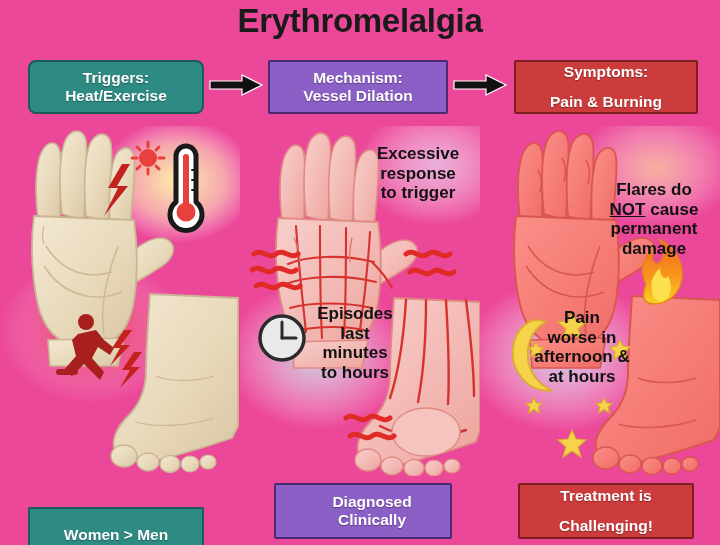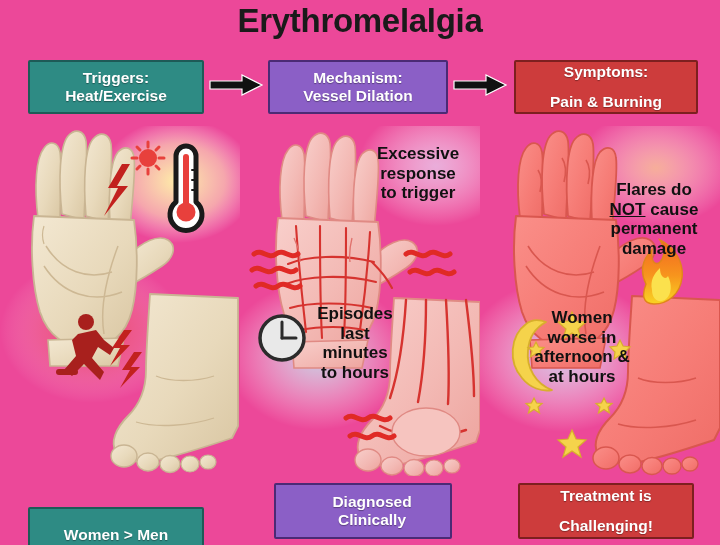--- a/index.html
+++ b/index.html
@@ -40,21 +40,21 @@
   
   .art{position:absolute;left:0;top:0;width:100%;height:100%;}
 </style>
 </head>
 <body>
 
 <div id="stage">
 
   <div class="title">Erythromelalgia</div>
 
-  <div class="fbox teal" style="left:28px;top:60px;width:172px;height:50px;">
+  <div class="fbox teal" style="left:28px;top:60px;width:172px;height:50px;border-radius:8px;">
     <span>Triggers:</span>
     <span>Heat/Exercise</span>
   </div>
 
   <div class="arrow" style="left:208px;top:73px;">
     <svg width="56" height="24" viewBox="0 0 56 24">
       <path d="M2 8 H34 V2 L54 12 L34 22 V16 H2 Z" fill="#111111" stroke="#ffffff" stroke-width="1.2"></path>
     </svg>
   </div>
 
@@ -359,21 +359,21 @@
     </svg>
 
     <div class="note" style="left:110px;top:12px;width:128px;margin-top:42px;">
       <div>Flares do</div>
       <div><u>NOT</u><span> cause</span></div>
       <div>permanent</div>
       <div>damage</div>
     </div>
 
     <div class="note" style="left:44px;top:182px;width:116px;">
-      <div>Women</div>
+      <div>Pain</div>
       <div>worse in</div>
       <div>afternoon &amp;</div>
       <div>at hours</div>
     </div>
   </div>
 
   <div class="fbox teal" style="left:28px;top:483px;width:172px;height:52px;margin-top:24px;">
     <span>Women &gt; Men</span>
   </div>
 

